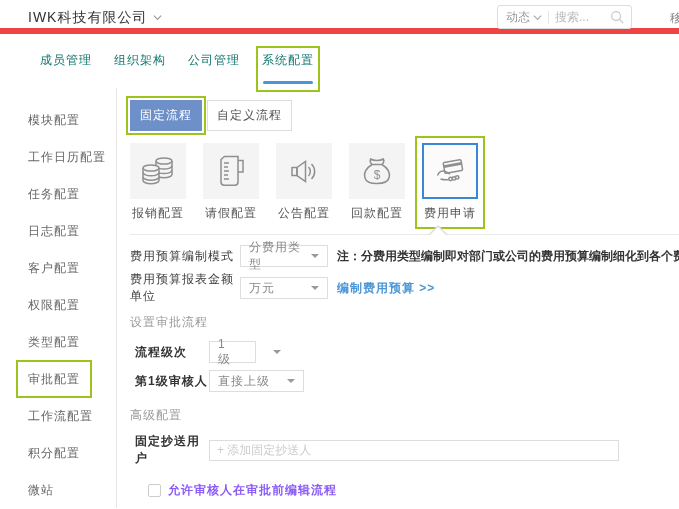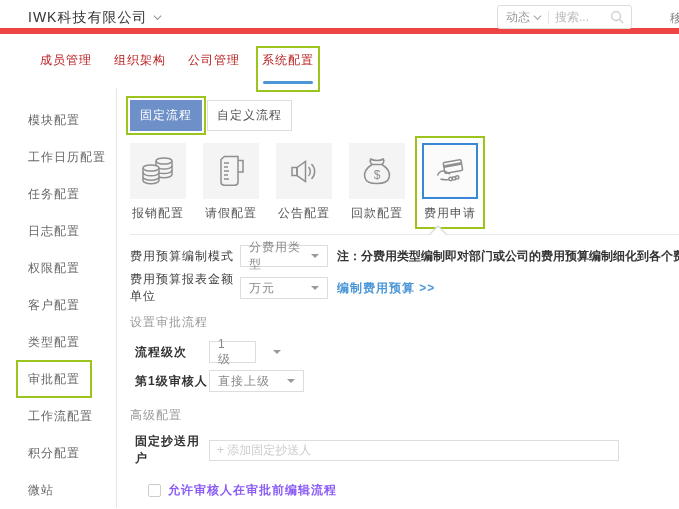--- a/index.html
+++ b/index.html
@@ -20,21 +20,21 @@
   .searchbox{position:absolute;right:47px;top:5px;width:135px;height:24px;border:1px solid #ddd;
     border-radius:3px;display:flex;align-items:center;background:#fff;}
   .scope{font-size:12px;color:#999;padding-left:8px;display:flex;align-items:center;gap:3px;cursor:pointer;}
   .searchbox .vdiv{width:1px;height:13px;background:#e6e6e6;margin:0 6px;}
   .searchbox input{border:none;outline:none;flex:1;min-width:0;font-size:12px;color:#666;background:transparent;}
   .searchbox input::placeholder{color:#bbb;}
   .mag{margin-right:6px;flex:none;}
   .trunc{position:absolute;left:670px;top:10px;width:9px;height:16px;overflow:hidden;font-size:12px;color:#888;}
   
   .navbar{height:54px;display:flex;align-items:flex-start;padding:18px 0 0 40px;}
-  .nav-item{display:inline-block;font-size:12px;color:#b91c1c;letter-spacing:1px;margin-right:22px;
+  .nav-item{display:inline-block;font-size:12px;color:#0f766e;letter-spacing:1px;margin-right:22px;
     position:relative;padding-bottom:17px;cursor:pointer;}
   .nav-item.active{outline:2px solid var(--highlight-green);outline-offset:4px;}
   .nav-item.active::after{content:'';position:absolute;left:1px;right:1px;bottom:2px;height:3px;
     border-radius:2px;background:var(--accent-blue);}
   
   .main{display:flex;height:420px;}
   .sidebar{width:117px;flex:none;border-right:1px solid #e6e6e6;padding-top:14px;}
   .side-item{height:37px;line-height:37px;padding-left:28px;font-size:12px;color:#666;
     letter-spacing:1px;cursor:pointer;white-space:nowrap;}
   .side-item .hl{outline:2px solid var(--highlight-green);outline-offset:10px;}
@@ -112,22 +112,22 @@
   <span class="nav-item active">系统配置</span>
 </nav>
 
 <div class="main">
 
   <aside class="sidebar">
     <div class="side-item"><span>模块配置</span></div>
     <div class="side-item"><span>工作日历配置</span></div>
     <div class="side-item"><span>任务配置</span></div>
     <div class="side-item"><span>日志配置</span></div>
+    <div class="side-item"><span>客户配置</span></div>
     <div class="side-item"><span>权限配置</span></div>
-    <div class="side-item"><span>客户配置</span></div>
     <div class="side-item"><span>类型配置</span></div>
     <div class="side-item"><span class="hl">审批配置</span></div>
     <div class="side-item"><span>工作流配置</span></div>
     <div class="side-item"><span>积分配置</span></div>
     <div class="side-item"><span>微站</span></div>
   </aside>
 
   <section class="content">
 
     <div class="tabs">

